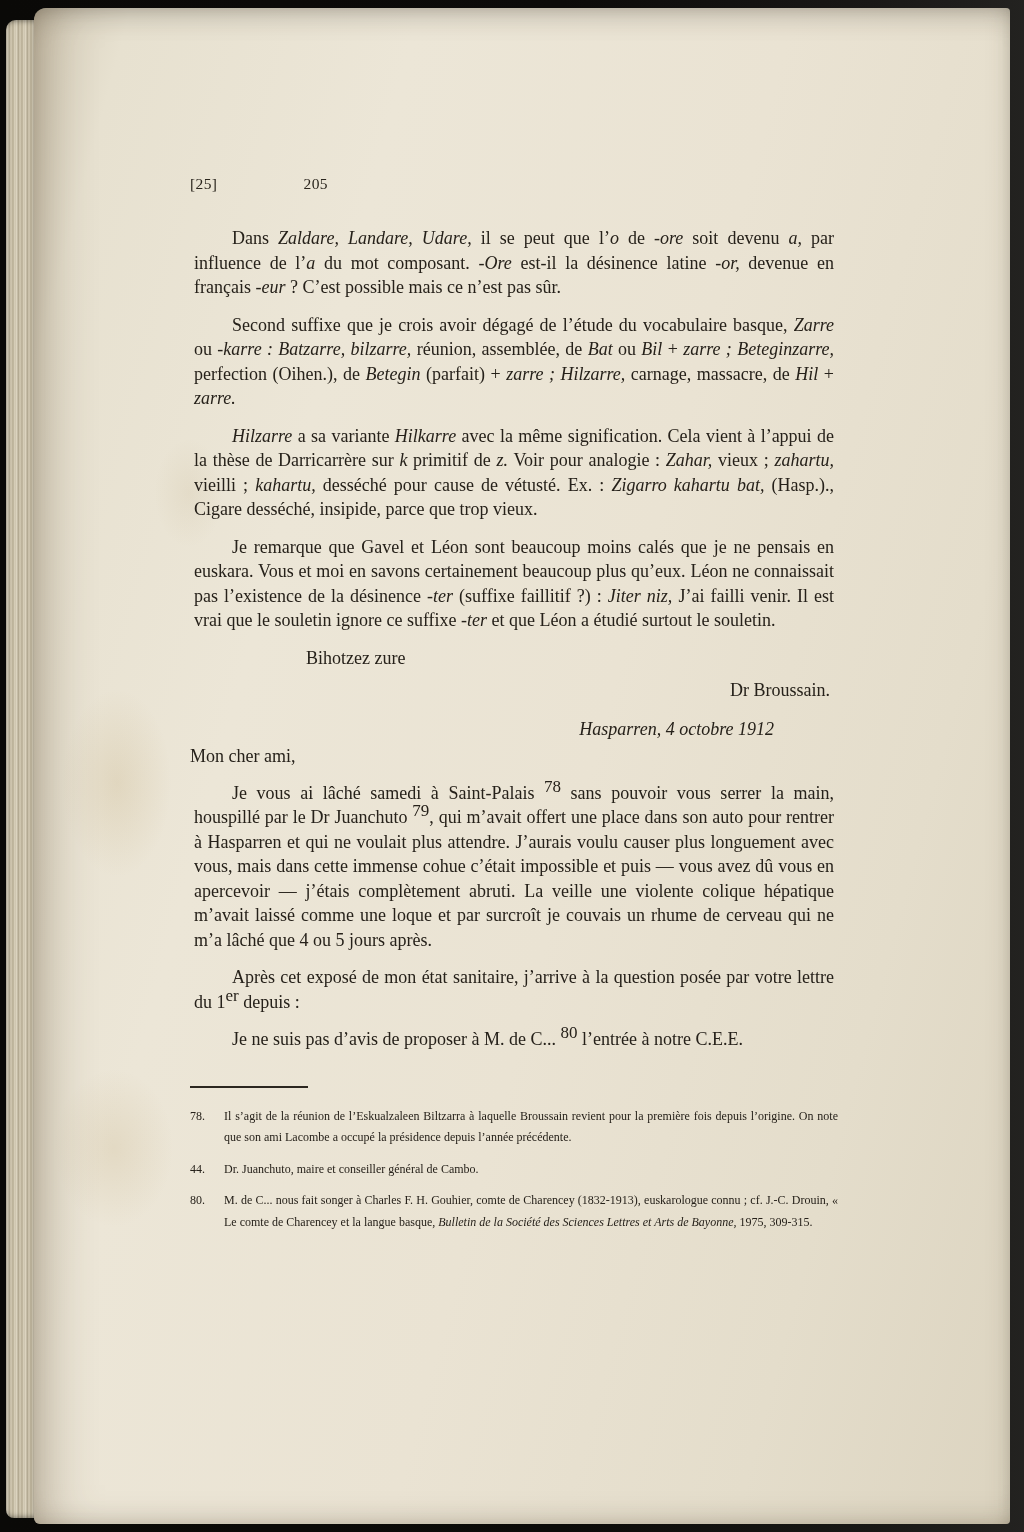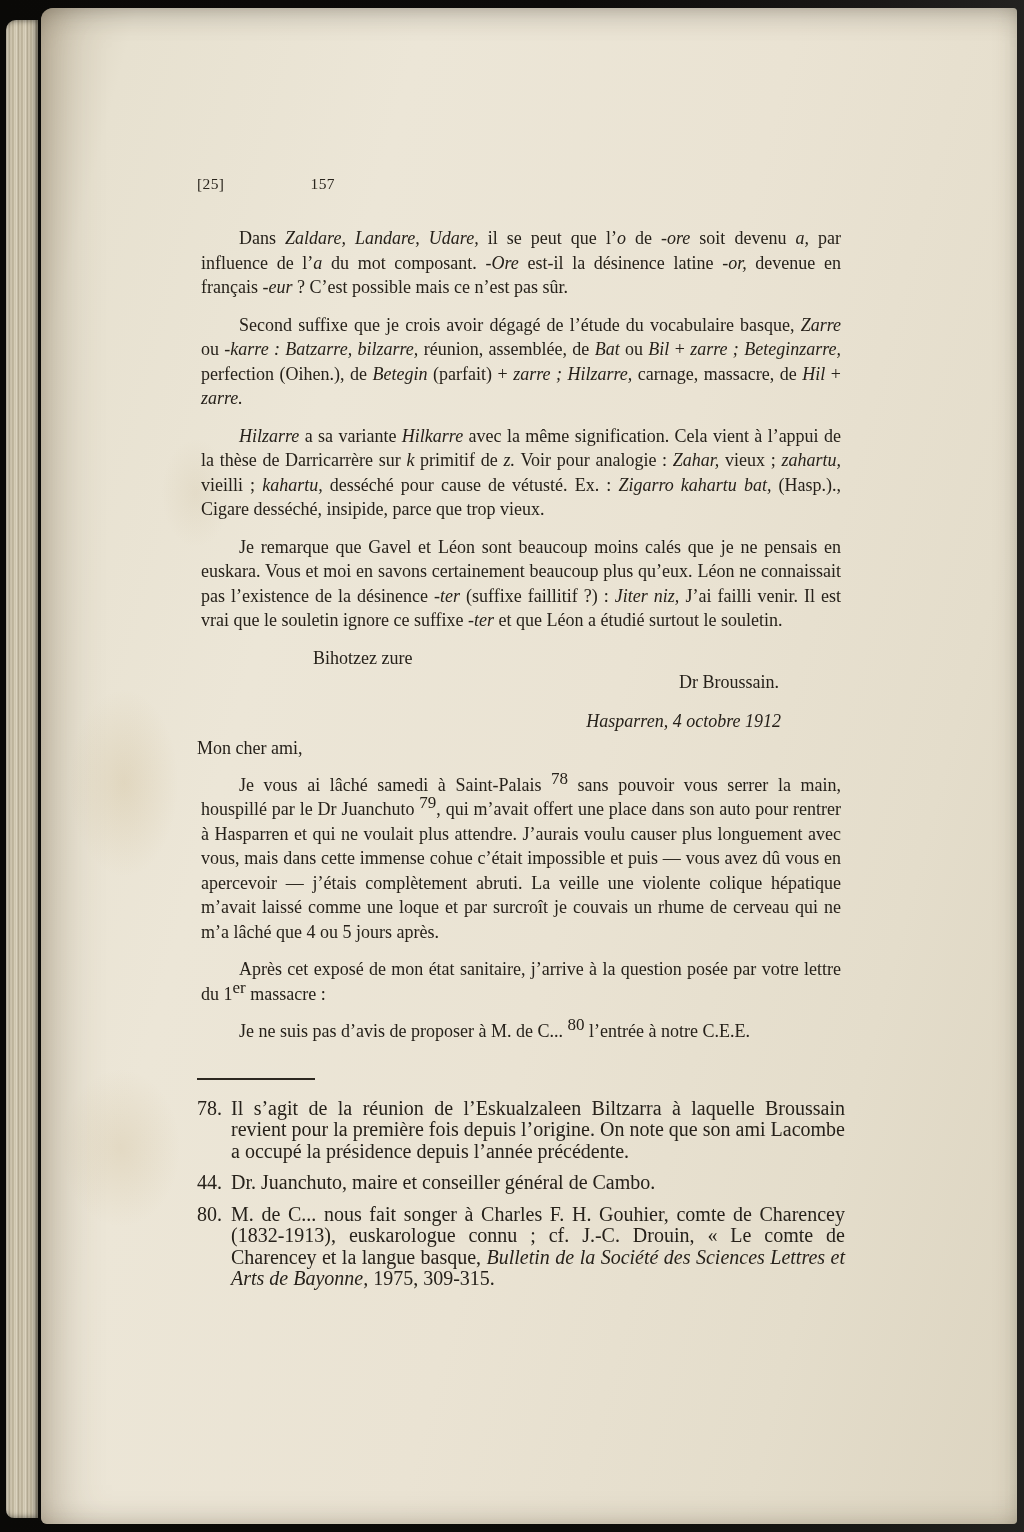--- a/index.html
+++ b/index.html
@@ -9,21 +9,21 @@
     font-family:"Liberation Serif","DejaVu Serif",serif;
   }
   .page-stack{
     position:absolute;left:6px;top:20px;bottom:14px;width:32px;
     border-radius:10px 0 0 8px;
     background:repeating-linear-gradient(90deg,
       #c9c0aa 0px,#e2dac6 2px,#a89e86 3px,#d6cdb7 5px,#b5ab92 7px,#e0d8c3 9px);
     box-shadow:-2px 0 6px rgba(0,0,0,.6) inset;
   }
   .page{
-    position:absolute;left:41px;top:8px;width:976px;height:1516px;
+    position:absolute;left:34px;top:8px;width:976px;height:1516px;
     border-radius:12px 4px 4px 6px;
     background:linear-gradient(105deg,#d7cfbc 0%,#e7e1d0 7%,#ece6d7 28%,#eae3d3 55%,#e4ddcb 80%,#dcd4c0 100%);
     box-shadow:
       inset 32px 0 55px -28px rgba(85,65,35,.45),
       inset 0 20px 34px -26px rgba(0,0,0,.38),
       inset -14px 0 28px -20px rgba(70,60,40,.35),
       inset 0 -16px 30px -24px rgba(60,50,30,.30);
   }
   .stain{position:absolute;pointer-events:none;}
   .stain.s1{left:28px;top:680px;width:110px;height:190px;
@@ -45,60 +45,60 @@
   .header .ref{width:86px;flex:none;}
   .header .title{flex:1;text-align:center;letter-spacing:.8px;white-space:nowrap;}
   .header .pagenum{width:52px;flex:none;text-align:right;}
 
   p{margin:4px;}
   .para{text-indent:38px;margin-bottom:13px;}
   i{font-style:italic;}
   sup{font-size:17px;line-height:0;vertical-align:super;}
 
   .closing-salutation{margin:10px 0 0 0;padding-left:116px;text-indent:0;text-align:left;}
-  .signature{margin:0;padding-left:482px;text-align:left;}
+  .signature{margin:8px;padding-left:482px;text-align:right;}
   .dateline{font-style:italic;margin:14px 0 0 0;text-align:right;padding-right:64px;}
   .salutation{margin:3px 0 12px 0;text-align:left;}
 
   .fn-rule{width:118px;height:2px;background:#2c2720;margin:34px 0 18px 0;}
-  .footnote{display:flex;font-size:20px;line-height:21.5px;margin-bottom:10px;color:#26211a;}
+  .footnote{display:flex;font-size:12px;line-height:21.5px;margin-bottom:10px;color:#26211a;}
   .fn-num{width:34px;flex:none;}
   .fn-text{flex:1;text-align:justify;}
 </style>
 </head>
 <body>
 
 <div class="scene">
   <div class="page-stack"></div>
 
   <div class="page">
     <div class="stain s1"></div>
     <div class="stain s2"></div>
     <div class="stain s3"></div>
 
     <div class="content">
 
       <div class="header">
         <span class="ref">[25]</span>
-        <span class="pagenum">157</span>
+        <span class="pagenum">205</span>
       </div>
 
       <p class="para"><span>Dans </span><i>Zaldare, Landare, Udare,</i><span> il se peut que l’</span><i>o</i><span> de </span><i>-ore</i><span> soit devenu </span><i>a,</i><span> par influence de l’</span><i>a</i><span> du mot composant. </span><i>-Ore</i><span> est-il la désinence latine </span><i>-or,</i><span> devenue en français </span><i>-eur</i><span> ? C’est possible mais ce n’est pas sûr.</span></p>
       <p class="para"><span>Second suffixe que je crois avoir dégagé de l’étude du vocabulaire basque, </span><i>Zarre</i><span> ou </span><i>-karre : Batzarre, bilzarre,</i><span> réunion, assemblée, de </span><i>Bat</i><span> ou </span><i>Bil</i><span> + </span><i>zarre ; Beteginzarre,</i><span> perfection (Oihen.), de </span><i>Betegin</i><span> (parfait) + </span><i>zarre ; Hilzarre,</i><span> carnage, massacre, de </span><i>Hil</i><span> + </span><i>zarre.</i></p>
       <p class="para"><i>Hilzarre</i><span> a sa variante </span><i>Hilkarre</i><span> avec la même signification. Cela vient à l’appui de la thèse de Darricarrère sur </span><i>k</i><span> primitif de </span><i>z.</i><span> Voir pour analogie : </span><i>Zahar,</i><span> vieux ; </span><i>zahartu,</i><span> vieilli ; </span><i>kahartu,</i><span> desséché pour cause de vétusté. Ex. : </span><i>Zigarro kahartu bat,</i><span> (Hasp.)., Cigare desséché, insipide, parce que trop vieux.</span></p>
       <p class="para"><span>Je remarque que Gavel et Léon sont beaucoup moins calés que je ne pensais en euskara. Vous et moi en savons certainement beaucoup plus qu’eux. Léon ne connaissait pas l’existence de la désinence </span><i>-ter</i><span> (suffixe faillitif ?) : </span><i>Jiter niz,</i><span> J’ai failli venir. Il est vrai que le souletin ignore ce suffixe </span><i>-ter</i><span> et que Léon a étudié surtout le souletin.</span></p>
 
       <p class="closing-salutation">Bihotzez zure</p>
       <p class="signature">Dr Broussain.</p>
 
       <p class="dateline">Hasparren, 4 octobre 1912</p>
       <p class="salutation">Mon cher ami,</p>
 
       <p class="para"><span>Je vous ai lâché samedi à Saint-Palais </span><sup>78</sup><span> sans pouvoir vous serrer la main, houspillé par le Dr Juanchuto </span><sup>79</sup><span>, qui m’avait offert une place dans son auto pour rentrer à Hasparren et qui ne voulait plus attendre. J’aurais voulu causer plus longuement avec vous, mais dans cette immense cohue c’était impossible et puis — vous avez dû vous en apercevoir — j’étais complètement abruti. La veille une violente colique hépatique m’avait laissé comme une loque et par surcroît je couvais un rhume de cerveau qui ne m’a lâché que 4 ou 5 jours après.</span></p>
-      <p class="para"><span>Après cet exposé de mon état sanitaire, j’arrive à la question posée par votre lettre du 1</span><sup>er</sup><span> massacre :</span></p>
+      <p class="para"><span>Après cet exposé de mon état sanitaire, j’arrive à la question posée par votre lettre du 1</span><sup>er</sup><span> depuis :</span></p>
       <p class="para"><span>Je ne suis pas d’avis de proposer à M. de C... </span><sup>80</sup><span> l’entrée à notre C.E.E.</span></p>
 
       <div class="fn-rule"></div>
 
       <div class="footnote">
         <span class="fn-num">78.</span>
         <span class="fn-text"><span>Il s’agit de la réunion de l’Eskualzaleen Biltzarra à laquelle Broussain revient pour la première fois depuis l’origine. On note que son ami Lacombe a occupé la présidence depuis l’année précédente.</span></span>
       </div>
       <div class="footnote">
         <span class="fn-num">44.</span>

